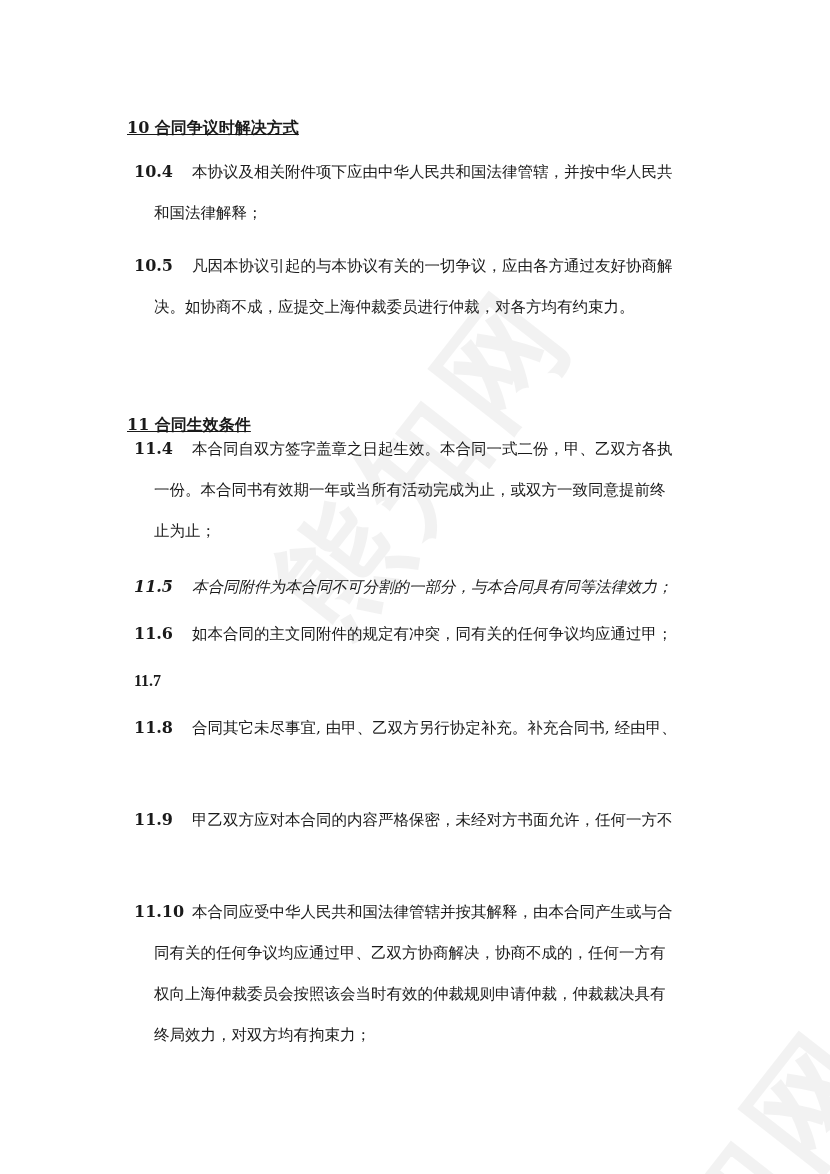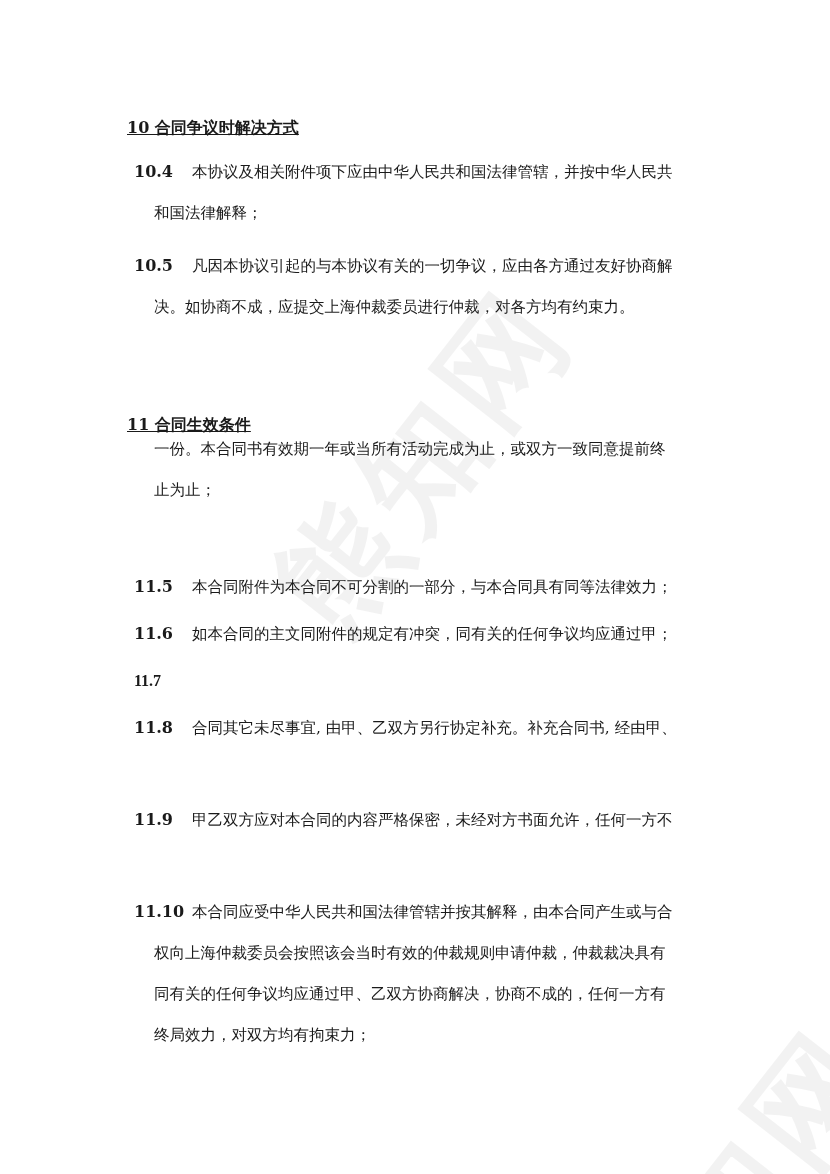--- a/index.html
+++ b/index.html
@@ -47,27 +47,31 @@
           <span class="num">10.5</span>
           <span class="text-first">凡因本协议引起的与本协议有关的一切争议，应由各方通过友好协商解</span>
         </div>
         <div class="line">
           <span class="text-cont">决。如协商不成，应提交上海仲裁委员进行仲裁，对各方均有约束力。</span>
         </div>
       </div>
       <div class="heading" style="top: 395px; margin-top: 20px;">11 合同生效条件</div>
       <div class="item" style="top: 439px;">
         <div class="line">
+          <span class="num">11.4</span>
+          <span class="text-first">本合同自双方签字盖章之日起生效。本合同一式二份，甲、乙双方各执</span>
+        </div>
+        <div class="line">
           <span class="text-cont">一份。本合同书有效期一年或当所有活动完成为止，或双方一致同意提前终</span>
         </div>
         <div class="line">
           <span class="text-cont">止为止；</span>
         </div>
       </div>
-      <div class="item" style="top: 577px;">
+      <div class="item" style="top: 577px; font-style: italic;">
         <div class="line">
           <span class="num">11.5</span>
           <span class="text-first">本合同附件为本合同不可分割的一部分，与本合同具有同等法律效力；</span>
         </div>
       </div>
       <div class="item" style="top: 624px;">
         <div class="line">
           <span class="num">11.6</span>
           <span class="text-first">如本合同的主文同附件的规定有冲突，同有关的任何争议均应通过甲；</span>
         </div>
@@ -88,23 +92,23 @@
           <span class="num">11.9</span>
           <span class="text-first">甲乙双方应对本合同的内容严格保密，未经对方书面允许，任何一方不</span>
         </div>
       </div>
       <div class="item" style="top: 902px;">
         <div class="line">
           <span class="num">11.10</span>
           <span class="text-first">本合同应受中华人民共和国法律管辖并按其解释，由本合同产生或与合</span>
         </div>
         <div class="line">
-          <span class="text-cont">权向上海仲裁委员会按照该会当时有效的仲裁规则申请仲裁，仲裁裁决具有</span>
+          <span class="text-cont">同有关的任何争议均应通过甲、乙双方协商解决，协商不成的，任何一方有</span>
         </div>
         <div class="line">
-          <span class="text-cont">同有关的任何争议均应通过甲、乙双方协商解决，协商不成的，任何一方有</span>
+          <span class="text-cont">权向上海仲裁委员会按照该会当时有效的仲裁规则申请仲裁，仲裁裁决具有</span>
         </div>
         <div class="line">
           <span class="text-cont">终局效力，对双方均有拘束力；</span>
         </div>
       </div>
     </div>
 </div>
 
 </body></html>

